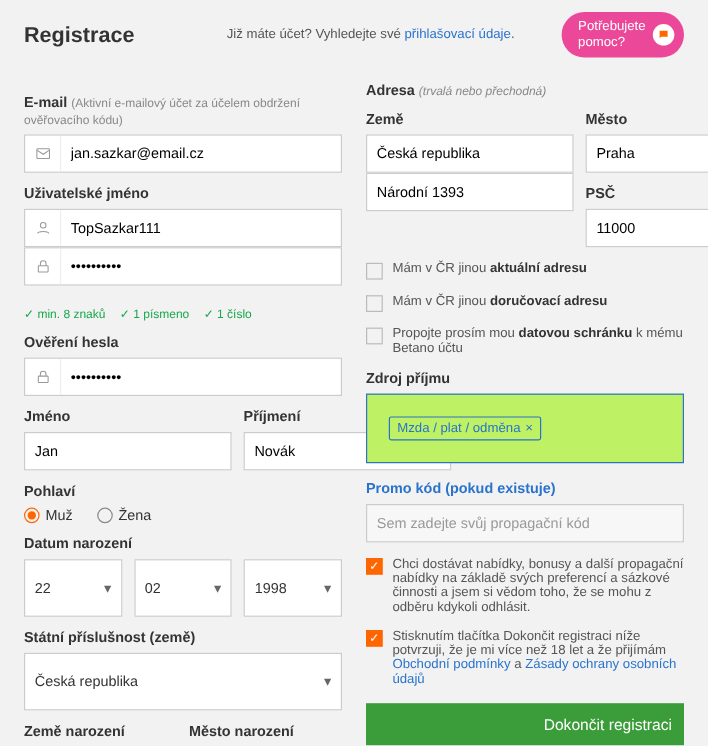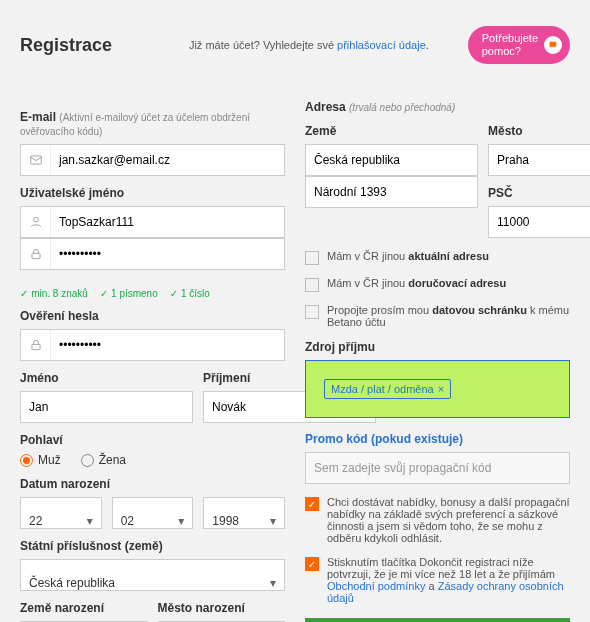--- a/index.html
+++ b/index.html
@@ -1,33 +1,33 @@
 <!DOCTYPE html>
 <html><head>
 <meta charset="utf-8">
 <style>
 *{box-sizing:border-box;margin:0;padding:0;font-family:Arial,Helvetica,sans-serif}
 body{background:#f2f2f2;width:590px;font-size:12px;color:#333}
-.topbar{display:flex;align-items:center;padding:26px 20px;background:#f2f2f2}
+.topbar{display:flex;align-items:center;padding:10px 20px;background:#f2f2f2}
 .title{font-size:18px;font-weight:bold;color:#333;flex:0 0 130px}
 .topmsg{flex:1;font-size:11px;color:#555;text-align:center}
 .topmsg a{color:#2a73cc;text-decoration:none}
 .help-btn{background:#ec4899;color:#fff;border-radius:20px;padding:6px 32px 6px 14px;font-size:11px;position:relative;line-height:1.2}
 .help-btn .bubble{position:absolute;right:8px;top:50%;transform:translateY(-50%);width:18px;height:18px;background:#fff;border-radius:50%;display:flex;align-items:center;justify-content:center}
 .help-btn .bubble svg{width:10px;height:10px;fill:#ff6600}
 .form{display:flex;padding:10px 20px 10px 20px;gap:20px}
 .col{flex:1;min-width:0}
 .label{font-size:12px;font-weight:bold;color:#333;margin:10px 0 6px}
 .label .hint{font-weight:normal;color:#888;font-size:10px}
 .section-label{font-size:12px;font-weight:bold;color:#333;margin:0 0 6px}
 .section-label .hint{font-weight:normal;font-style:italic;color:#888;font-size:10px}
 .field{display:flex;border:1px solid #ccc;background:#fff;height:32px;align-items:center}
 .field .icon{width:30px;display:flex;align-items:center;justify-content:center;border-right:1px solid #eee;height:100%;color:#999}
 .field input,.field .val{flex:1;border:none;outline:none;padding:0 8px;font-size:12px;height:100%;background:transparent}
-.select{display:flex;border:1px solid #ccc;background:#fff;height:32px;align-items:flex-end;padding:0 8px;justify-content:space-between}
+.select{display:flex;border:1px solid #ccc;background:#fff;height:48px;align-items:center;padding:0 8px;justify-content:space-between}
 .select .caret{color:#666}
 .row2{display:flex;gap:10px}
 .row2>*{flex:1}
 .row3{display:flex;gap:10px}
 .row3>*{flex:1}
 .pwreq{display:flex;gap:12px;margin-top:18px;font-size:10px;color:#19a84c}
 .pwreq span::before{content:"✓ ";}
 .radios{display:flex;gap:20px;align-items:center;margin-top:4px}
 .radio{display:flex;align-items:center;gap:5px;font-size:12px}
 .radio .dot{width:13px;height:13px;border:1px solid #888;border-radius:50%;display:flex;align-items:center;justify-content:center}

